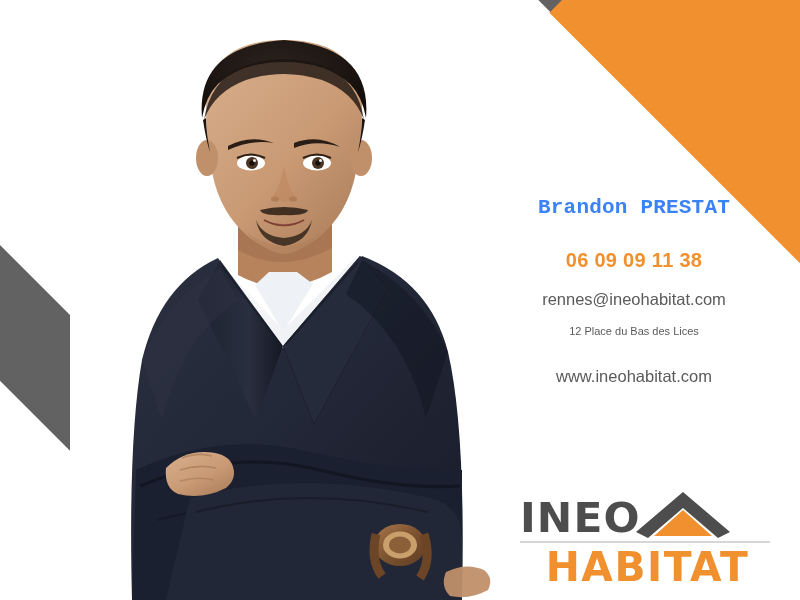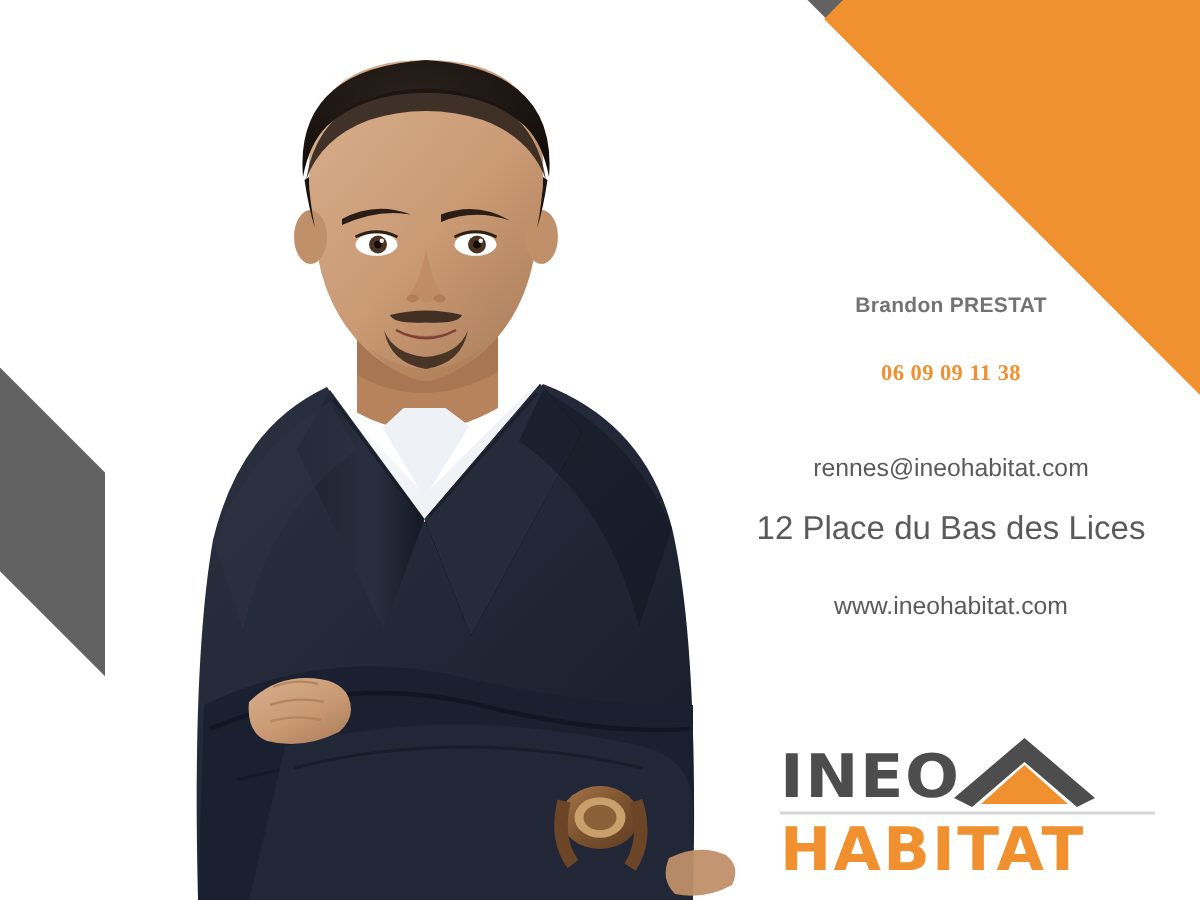--- a/index.html
+++ b/index.html
@@ -56,41 +56,41 @@
   .photo{
     position:absolute;left:0;top:0;width:440px;height:600px;
   }
 
   
   .info{
     position:absolute;left:468px;top:196px;width:332px;
     text-align:center;
   }
   .name{
-    font-size:14px;font-weight:bold;color:#737373;
-    letter-spacing:.2px;margin:0 0 30px 0;line-height:1.1;
+    font-size:21px;font-weight:bold;color:#3b82f6;
+    letter-spacing:.2px;margin:0 0 30px 0;line-height:1.1;font-family:Liberation Mono, monospace;
   }
   .phone{
-    font-size:15px;font-weight:bold;color:var(--orange);
-    letter-spacing:.3px;margin:0 0 45px 0;line-height:1.1;font-family:Liberation Serif, serif;
+    font-size:20px;font-weight:bold;color:var(--orange);
+    letter-spacing:.3px;margin:0 0 19px 0;line-height:1.1;
   }
   .email{
     font-size:16.5px;font-weight:normal;color:#5a5a5a;
     margin:0 0 16px 0;line-height:1.1;
   }
   .address{
-    font-size:22px;color:#5a5a5a;margin:0 0 28px 0;line-height:1.35;
+    font-size:11px;color:#5a5a5a;margin:0 0 28px 0;line-height:1.35;
   }
   .website{
     font-size:16.5px;color:#5a5a5a;margin:16px;line-height:1.1;
   }
 
   
   .logo{
-    position:absolute;left:520px;top:492px;width:250px;height:100px;
+    position:absolute;left:520px;top:492px;width:250px;height:100px;text-align:center;
   }
   .logo-top{
     display:flex;align-items:flex-end;height:46px;
   }
   .logo-ineo{
     font-family:"DejaVu Sans", sans-serif;
     font-size:40px;font-weight:bold;color:#4d4d4d;
     letter-spacing:1px;line-height:40px;
     transform:scaleX(1.06);transform-origin:left bottom;
   }

